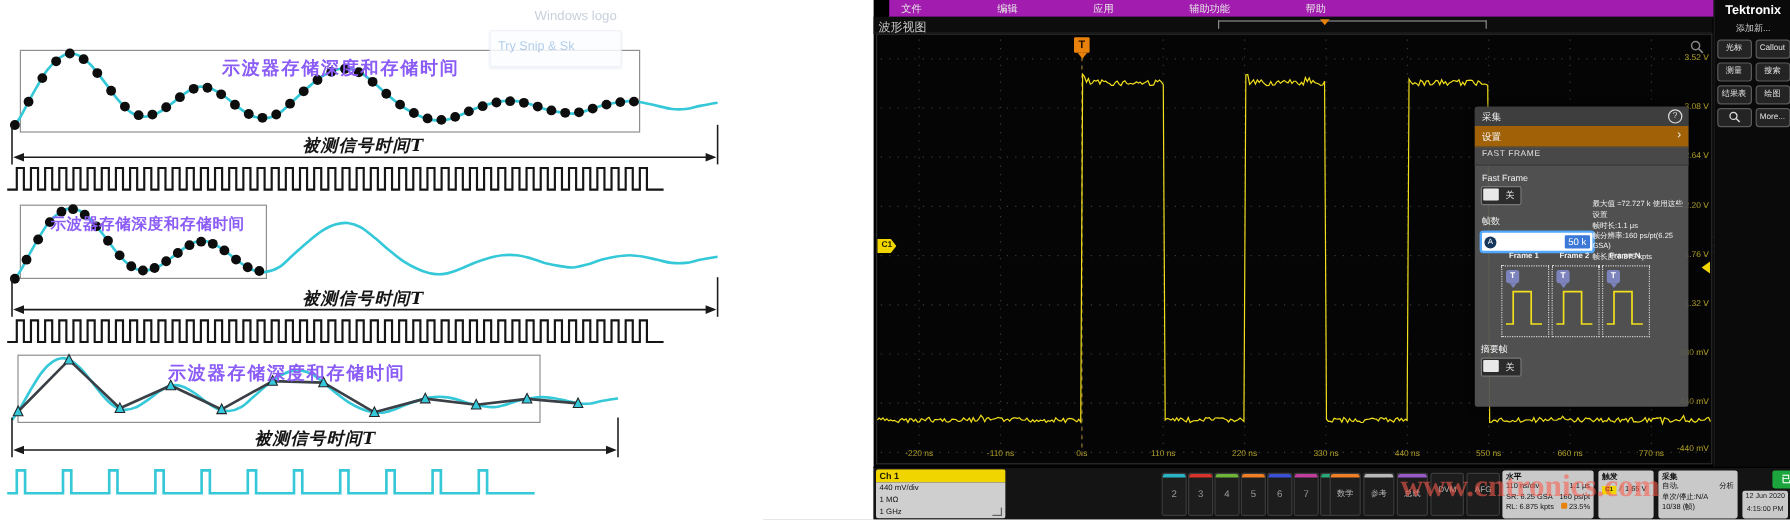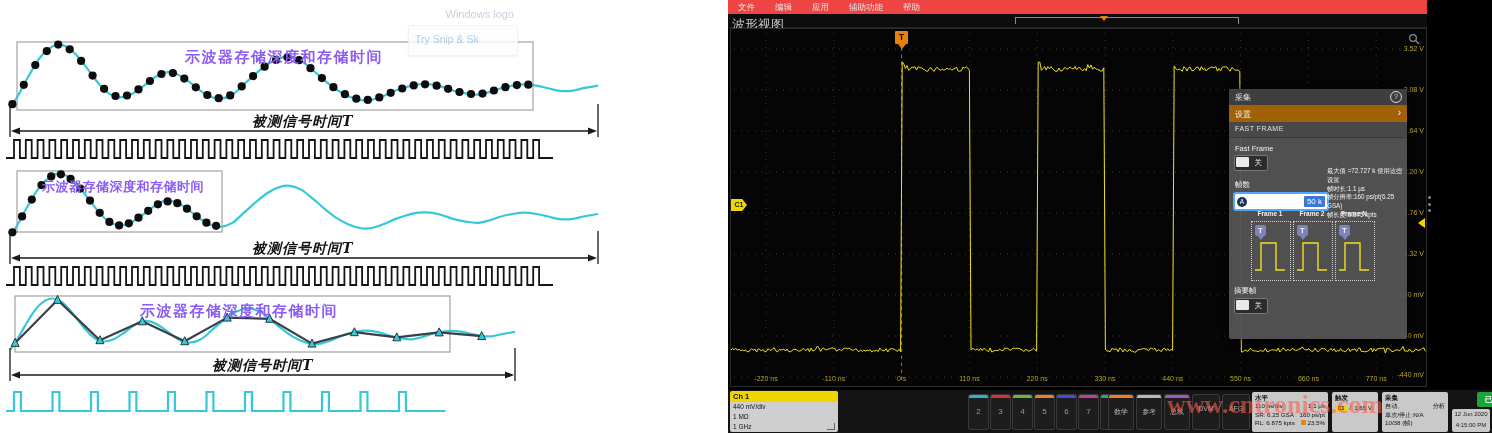--- a/index.html
+++ b/index.html
@@ -10,24 +10,24 @@
   #diagrams-svg{position:absolute;left:0;top:0;}
   .dg-title{position:absolute;font:bold 15px "DejaVu Serif",serif;color:#8b5cf6;letter-spacing:1.5px;white-space:nowrap;}
   .dg-title.small{font-size:13px;letter-spacing:0.5px;}
   .dg-arrow-label{position:absolute;font:bold italic 14px "DejaVu Serif",serif;color:#141414;letter-spacing:1px;white-space:nowrap;}
   .ghost{position:absolute;left:408px;top:8px;width:110px;opacity:.85;}
   .ghost .gtitle{color:#bfc9d6;font-size:11px;text-align:right;padding-right:4px;}
   .ghost .gbox{margin-top:5px;background:#fcfdfe;border:1px solid #edf1f6;border-radius:2px;height:26px;padding:3px 4px 0 6px;box-shadow:0 1px 2px rgba(200,210,225,.35);}
   .ghost .gbtn{color:#a5c6e9;font-size:10.5px;}
   
   #scope{position:absolute;left:728px;top:0;width:764px;height:433px;background:#000;color:#ddd;}
-  #menubar{position:absolute;left:0;top:0;width:699px;height:14px;background:#ef4444;display:flex;align-items:center;}
+  #menubar{position:absolute;left:13px;top:0;width:699px;height:14px;background:#a21caf;display:flex;align-items:center;gap:43px;}
   .menu-item{font-size:8.5px;color:#e6e6e6;padding:0 10px;line-height:14px;}
   #tabrow{position:absolute;left:0;top:14px;width:699px;height:13px;background:#0d0d0d;border-bottom:1px solid #222;}
-  #view-tab{position:absolute;left:4px;top:2px;font-size:13px;color:#c9c9c9;}
+  #view-tab{position:absolute;left:4px;top:2px;font-size:10px;color:#c9c9c9;}
   #zoombar{position:absolute;left:287px;top:3px;width:222px;height:6px;border:1px solid #8a8a8a;border-bottom:none;}
   #zoombar-marker{position:absolute;left:84px;top:-2px;width:0;height:0;border:4px solid transparent;border-top:5px solid #e8820c;}
   #display{position:absolute;left:2px;top:28px;width:695px;height:357px;background:#050505;border:1px solid #2c2c2c;box-sizing:content-box;}
   #wave-svg{position:absolute;left:0;top:0;}
   .v-label{position:absolute;right:2px;font-size:7px;color:#b3a22b;white-space:nowrap;z-index:5;}
   .t-label{position:absolute;font-size:7px;color:#b3a22b;white-space:nowrap;transform:translateX(-50%);top:346px;z-index:5;}
   #trig-flag{position:absolute;left:164px;top:2px;width:13px;height:13px;background:#e8820c;color:#201000;font:bold 9px "Liberation Sans",sans-serif;text-align:center;line-height:13px;border-radius:1px;z-index:6;}
   #trig-flag:after{content:"";position:absolute;left:2.5px;top:13px;border:4px solid transparent;border-top:5px solid #e8820c;}
   #c1-tag{position:absolute;left:0px;top:170px;width:16px;height:12px;background:#f0d500;color:#1a1a00;font:bold 7px "Liberation Sans",sans-serif;line-height:12px;text-align:center;clip-path:polygon(0 0,70% 0,100% 50%,70% 100%,0 100%);z-index:6;}
   #trig-level-arrow{position:absolute;right:1px;top:189px;width:0;height:0;border:5px solid transparent;border-right:7px solid #f0d500;z-index:6;}
@@ -347,20 +347,37 @@
             </svg></div>
         </div>
     </div>
 
     <div id="grip">
         <i></i>
         <i></i>
         <i></i>
       </div>
 
+    <aside id="sidebar">
+      <div id="brand">Tektronix</div>
+      <div id="addnew">添加新...</div>
+      <div id="side-buttons">
+          <div class="side-btn">光标</div>
+          <div class="side-btn">Callout</div>
+          <div class="side-btn">测量</div>
+          <div class="side-btn">搜索</div>
+          <div class="side-btn">结果表</div>
+          <div class="side-btn">绘图</div>
+          <div class="side-btn"><svg width="11" height="11" viewBox="0 0 12 12" style="margin-top:1px">
+              <circle cx="5" cy="5" r="3.2" fill="none" stroke="#ddd" stroke-width="1.2"></circle>
+              <line x1="7.4" y1="7.4" x2="10.6" y2="10.6" stroke="#ddd" stroke-width="1.4"></line>
+            </svg></div>
+          <div class="side-btn">More...</div>
+        </div>
+    </aside>
 
     <div id="bottombar">
       <div id="ch1-badge">
         <div id="ch1-head">Ch 1</div>
         <div id="ch1-body">
           <div>440 mV/div</div>
           <div>1 MΩ</div>
           <div>1 GHz</div>
           <span id="ch1-probe"></span>
         </div>

